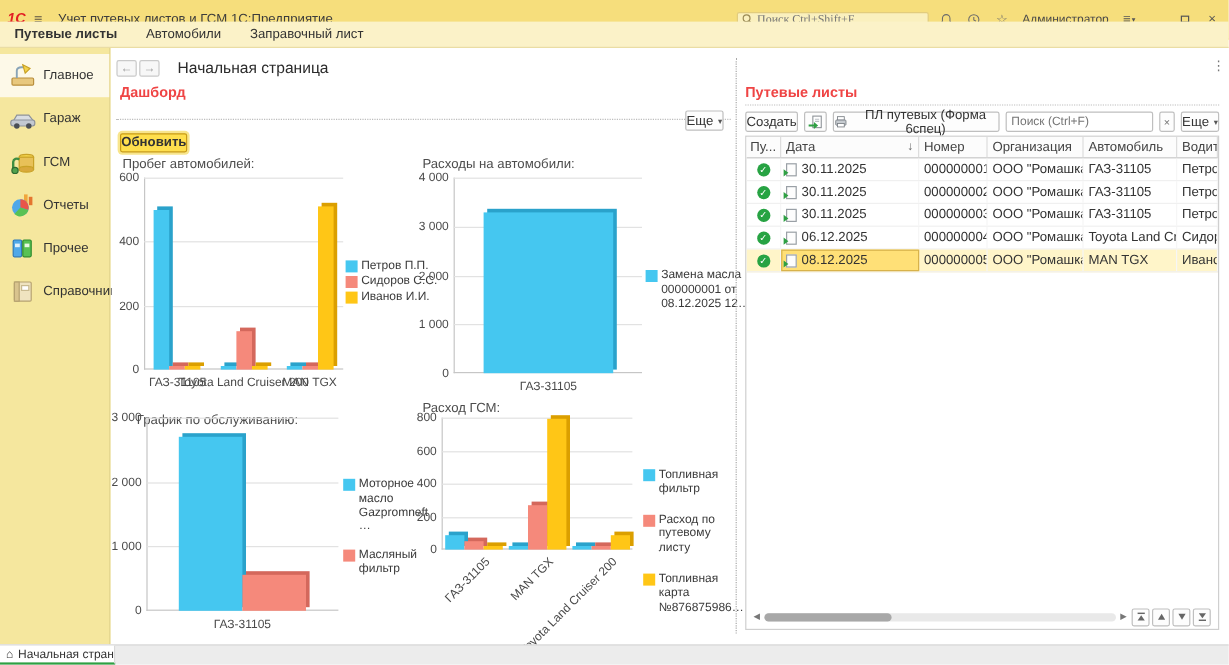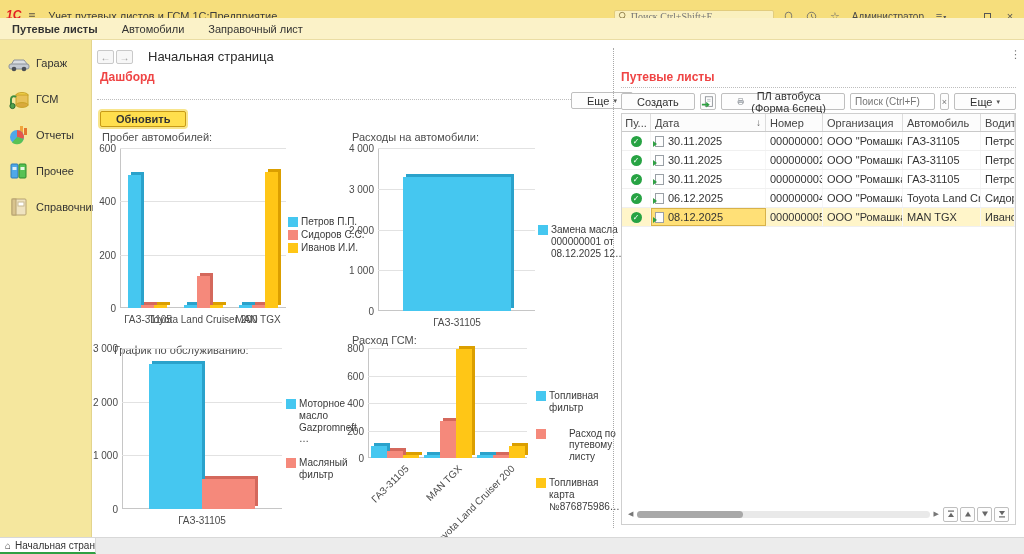--- a/index.html
+++ b/index.html
@@ -43,21 +43,21 @@
   .content-bg { position:absolute; left:93px; top:40px; right:0; bottom:17px; background:#fff; }
   .navbtn { position:absolute; width:17px; height:14px; background:#F7F7F7; border:1px solid #C9C9C9;
     border-radius:2px; color:#9A9A9A; font-size:10px; display:flex; align-items:center; justify-content:center; }
   .page-title { position:absolute; left:148px; top:49px; font-size:13px; color:#2B2B2B; }
   .kebab { position:absolute; left:1010px; top:48px; color:#777; font-size:11px; cursor:pointer; }
   .heading { font-weight:bold; font-size:12px; color:#ef4444; }
   .dotline { border-top:1px dotted #BDBDBD; }
   .splitter { position:absolute; left:613px; top:48px; bottom:26px; width:5px; border-left:1px dotted #A8A8A8; cursor:col-resize; }
 
   .btn { display:inline-flex; align-items:center; justify-content:center; gap:4px; background:#FDFDFD;
-    border:1px solid #BFBFBF; border-radius:2px; height:17px; padding:0 15px; font-size:11px; color:#333; cursor:pointer; }
+    border:1px solid #BFBFBF; border-radius:2px; height:17px; padding:0 0; font-size:11px; color:#333; cursor:pointer; }
   .btn .car { font-size:7px; color:#555; }
   .btn-refresh { position:absolute; left:100px; top:111px; height:16px; background:#FFDF4D; border:1px solid #C89B17;
     box-shadow:0 0 0 2px #F8E58C; font-weight:bold; }
   .btn-more-dash { position:absolute; left:571px; top:92px; }
   .dash-heading { position:absolute; left:100px; top:70px; }
   .dash-dotline { position:absolute; left:97px; top:99px; width:512px; }
 
   
   #chart-layer { position:absolute; inset:0; pointer-events:none; }
   .chart-title { position:absolute; font-size:11px; color:#4D4D4D; white-space:nowrap; }
@@ -155,20 +155,30 @@
     <span class="winbtn">×</span>
   </div>
 
   <div class="menubar">
     <span class="menu-item active">Путевые листы</span>
     <span class="menu-item">Автомобили</span>
     <span class="menu-item">Заправочный лист</span>
   </div>
 
   <div class="sidebar">
+    <div class="side-item active">
+      <span class="side-ico">
+        <svg width="24" height="24" viewBox="0 0 24 24">
+            <rect x="3" y="14" width="18" height="6" rx="1" fill="#E8C87E" stroke="#B98F3E"></rect>
+            <path d="M7 14 L7 8 Q7 5 11 5 L13 5" stroke="#8AA5B8" fill="none" stroke-width="1.6"></path>
+            <path d="M12 3 l6 3 -4 4 z" fill="#F2D24B" stroke="#C9A227"></path>
+          </svg>
+      </span>
+      <span>Главное</span>
+    </div>
     <div class="side-item">
       <span class="side-ico">
         <svg width="24" height="24" viewBox="0 0 24 24">
             <path d="M4 14 l3 -5 h10 l4 5 z" fill="#D9DDE2" stroke="#8D939B"></path>
             <rect x="2" y="13" width="20" height="5" rx="2" fill="#C3C9D1" stroke="#8D939B"></rect>
             <circle cx="7" cy="18" r="2.3" fill="#4A4F55"></circle>
             <circle cx="17" cy="18" r="2.3" fill="#4A4F55"></circle>
           </svg>
       </span>
       <span>Гараж</span>
@@ -335,21 +345,21 @@
       <div class="bar" style="left: 493px; top: 455px; width: 16px; height: 3px; background: rgb(245, 137, 123); box-shadow: rgb(212, 104, 92) 3px -3px 0px 0px;"></div>
       <div class="bar" style="left: 509px; top: 446px; width: 16px; height: 12px; background: rgb(255, 198, 22); box-shadow: rgb(219, 159, 0) 3px -3px 0px 0px;"></div>
       <div class="xlab" style="left: 509px; top: 463px; transform: translateX(-100%) rotate(-45deg); transform-origin: right top;">Toyota Land Cruiser 200</div>
       <div class="legend" style="left: 536px; top: 390px; gap: 14px;">
         <div class="leg-item">
           <div class="leg-sw" style="background: rgb(69, 199, 240);"></div>
           <div class="leg-tx" style="width: 66px;">Топливная фильтр</div>
         </div>
         <div class="leg-item">
           <div class="leg-sw" style="background: rgb(245, 137, 123);"></div>
-          <div class="leg-tx" style="width: 66px; margin-left: 20px;">Расход по путевому листу</div>
+          <div class="leg-tx" style="width: 66px;">Расход по путевому листу</div>
         </div>
         <div class="leg-item">
           <div class="leg-sw" style="background: rgb(255, 198, 22);"></div>
           <div class="leg-tx" style="width: 66px;">Топливная карта №876875986…</div>
         </div>
       </div>
     </div>
 
   <div class="splitter"></div>
 
@@ -365,21 +375,21 @@
             <line x1="7" y1="7" x2="11" y2="7" stroke="#B9BEC3"></line>
             <path d="M1 10 h5 v-2.4 l4 3.4 -4 3.4 V12 H1 z" fill="#2FA043"></path>
           </svg>
       </button>
       <button class="btn">
         <svg width="13" height="13" viewBox="0 0 16 16">
             <rect x="4" y="2" width="8" height="4" fill="#fff" stroke="#7A7F85"></rect>
             <rect x="2" y="6" width="12" height="6" rx="1" fill="#C7CCD1" stroke="#7A7F85"></rect>
             <rect x="4" y="10" width="8" height="4" fill="#fff" stroke="#7A7F85"></rect>
           </svg>
-        <span>ПЛ автобуса (Форма 6спец)</span>
+        <span>ПЛ путевых (Форма 6спец)</span>
       </button>
       <div class="tb2-search">
         <input placeholder="Поиск (Ctrl+F)" style="">
       </div>
       <button class="btn clearbtn">×</button>
       <button class="btn">
         <span>Еще</span>
           <span class="car">▾</span>
       </button>
     </div>

